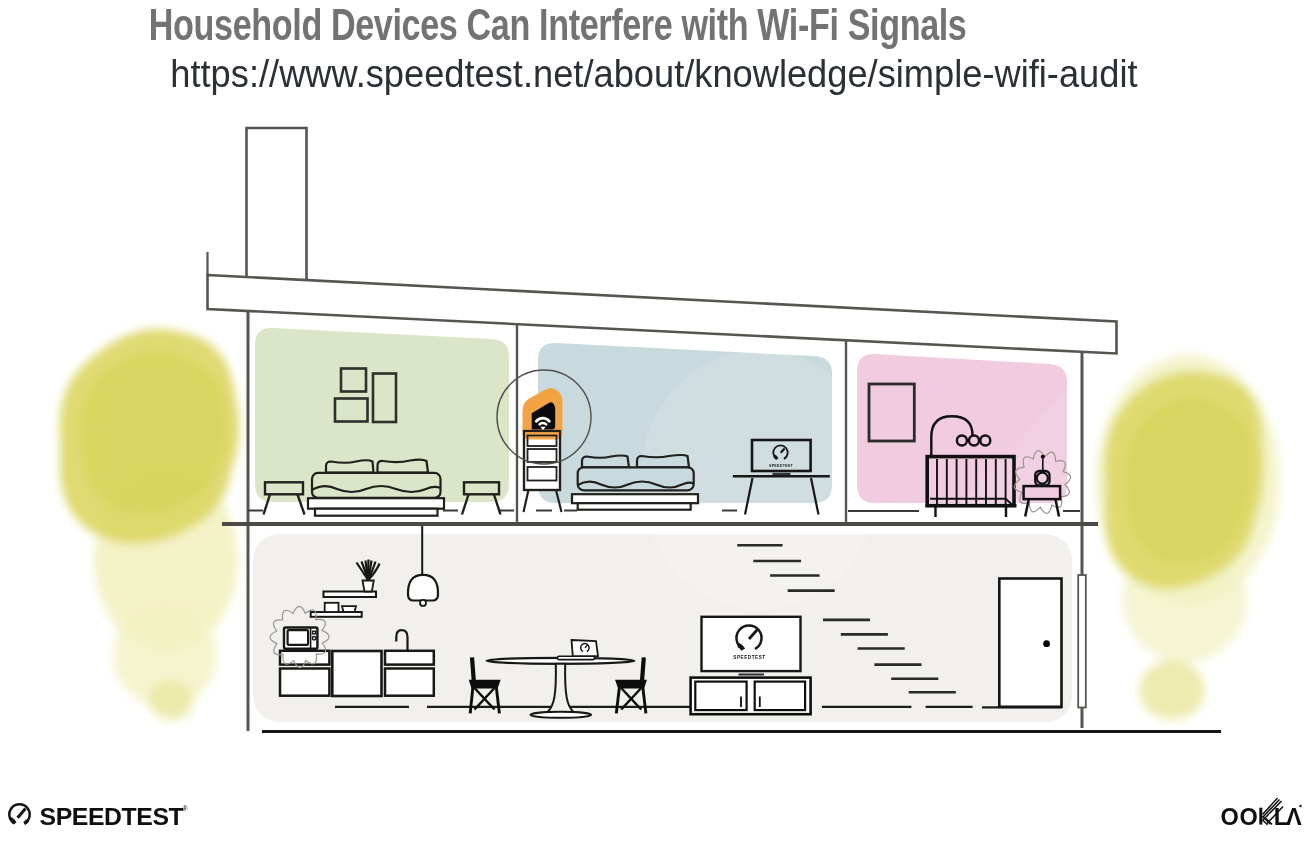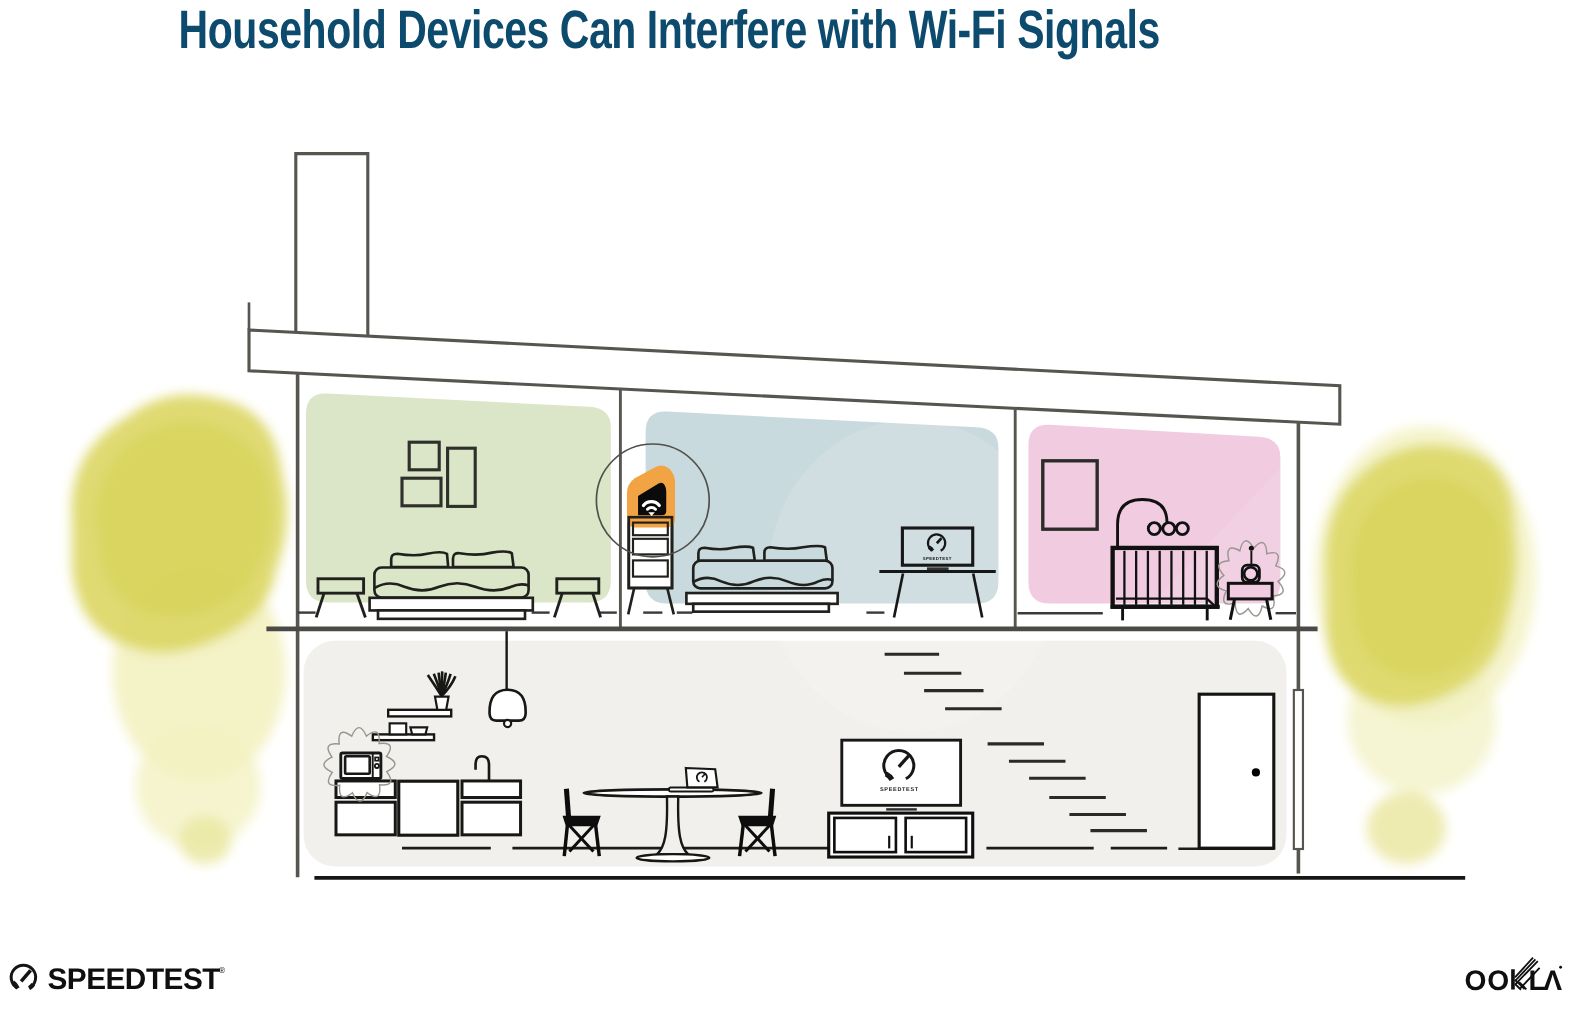--- a/index.html
+++ b/index.html
@@ -1,30 +1,31 @@
 <!DOCTYPE html>
 <html><head>
 <meta charset="utf-8">
 <style>
   html,body{margin:0;padding:0;background:#ffffff;width:1308px;height:861px;overflow:hidden;}
   .wrap{position:relative;width:1308px;height:861px;font-family:"Liberation Sans", sans-serif;}
   .title{position:absolute;left:0;top:-1px;width:1116px;text-align:center;font-weight:bold;
-         font-size:45px;color:#0c4a6e;letter-spacing:-0.5px;white-space:nowrap;}
+         font-size:45px;color:#737373;letter-spacing:-0.5px;white-space:nowrap;}
   .title span{display:inline-block;transform:scaleX(0.759);transform-origin:center;}
   .subtitle{position:absolute;left:0;top:53px;width:1308px;text-align:center;font-weight:normal;
          font-size:38px;color:#2b2f36;white-space:nowrap;}
   .subtitle span{display:inline-block;transform:scaleX(0.954);transform-origin:center;}
   svg{position:absolute;left:0;top:0;}
 </style>
 </head>
 <body>
 <div class="wrap">
 
 <div class="title"><span>Household Devices Can Interfere with Wi-Fi Signals</span></div>
 
+<div class="subtitle"><span>https://www.speedtest.net/about/knowledge/simple-wifi-audit</span></div>
 <svg width="1308" height="861" viewBox="0 0 1308 861">
 <defs>
         <filter id="wc" x="-30%" y="-30%" width="160%" height="160%">
           <feGaussianBlur stdDeviation="5"></feGaussianBlur>
         </filter>
       </defs>
 
 <g filter="url(#wc)">
   <ellipse cx="166" cy="560" rx="72" ry="92" fill="#f0eeb4" opacity="0.75"></ellipse>
   <ellipse cx="165" cy="655" rx="52" ry="52" fill="#f2f1c2" opacity="0.8"></ellipse>

